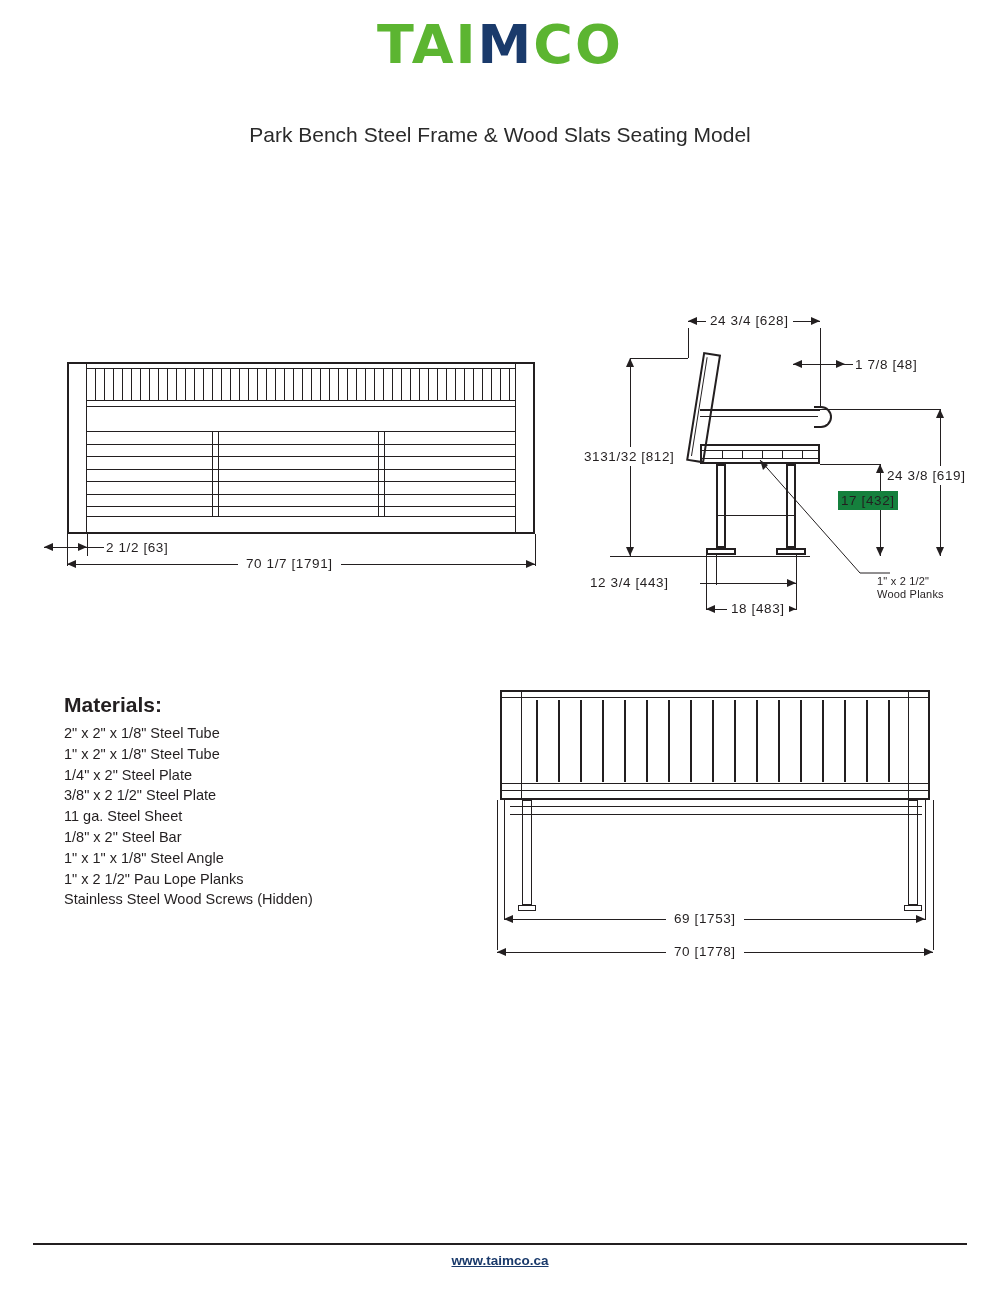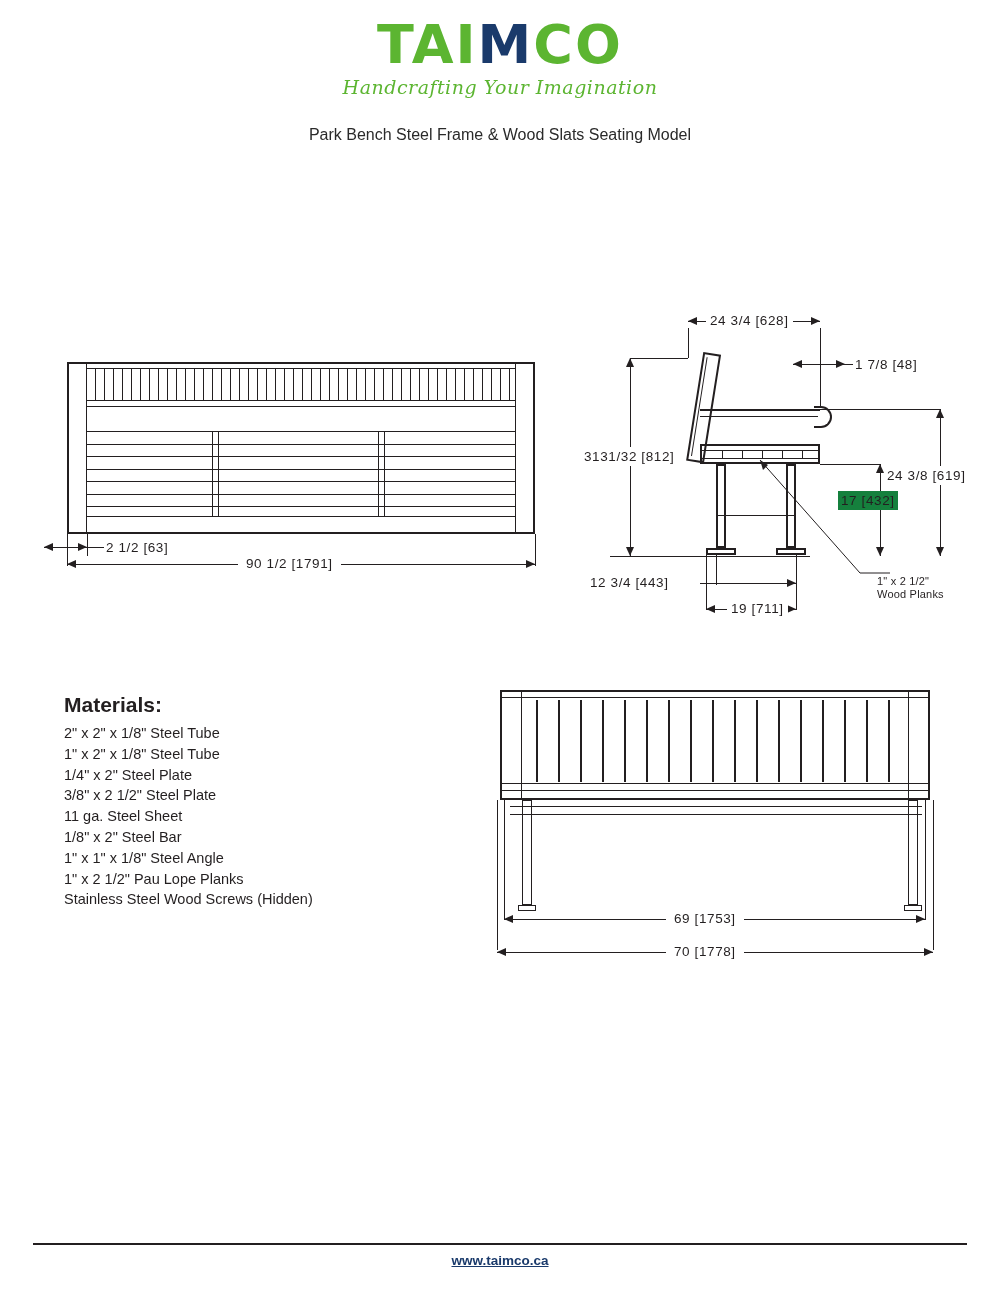--- a/index.html
+++ b/index.html
@@ -16,21 +16,21 @@
     font-size:54px;letter-spacing:2px;font-weight:700;line-height:1;
   }
   .logo-main .g{color:#5cb531;}
   .logo-main .d{color:#1a3a6b;}
   .logo-tag{
     font-family:"DejaVu Serif", serif;
     font-style:italic;font-size:19px;color:#5cb531;margin-top:4px;letter-spacing:.5px;
   }
   .title{
     position:absolute;left:0;top:123px;width:1000px;text-align:center;
-    font-size:16px;color:#2a2a2a;line-height:23px;
+    font-size:21px;color:#2a2a2a;line-height:23px;
   }
 
   
   .ln{position:absolute;background:#231f20;}
   .h1{height:1px;}
   .v1{width:1px;}
   .h2{height:2px;}
   .v2{width:2px;}
   .box{position:absolute;border:1px solid #231f20;box-sizing:border-box;}
   .box2{position:absolute;border:2px solid #231f20;box-sizing:border-box;}
@@ -59,21 +59,20 @@
     font-size:13.5px;font-weight:700;color:#1a3a6b;text-decoration:underline;
   }
 </style>
 </head>
 <body>
 
 <div class="page">
 
   <div class="logo-wrap">
     <div class="logo-main"><span class="g">TAI</span><span class="d">M</span><span class="g">CO</span></div>
-    <div class="logo-tag">Handcrafting Your Imagination</div>
   </div>
 
   <div class="title">
     <div>Park Bench Steel Frame &amp; Wood Slats Seating Model</div>
   </div>
 
   <div>
 
     <div class="box2" style="left:67px;top:362px;width:468px;height:172px;"></div>
 
@@ -156,21 +155,21 @@
     <div class="ln v1" style="left:535px;top:534px;height:32px;"></div>
 
     <div class="ln h1" style="left:44px;top:547px;width:60px;"></div>
     <div class="ar ar-l" style="left:44px;top:543px;"></div>
     <div class="ar ar-r" style="left:78px;top:543px;"></div>
     <div class="dim" style="left:106px;top:540px;">2 1/2 [63]</div>
 
     <div class="ln h1" style="left:67px;top:564px;width:468px;"></div>
     <div class="ar ar-l" style="left:67px;top:560px;"></div>
     <div class="ar ar-r" style="left:526px;top:560px;"></div>
-    <div class="dim" style="left:238px;top:556px;background:#fff;padding:0 8px;">90 1/2 [1791]</div>
+    <div class="dim" style="left:238px;top:556px;background:#fff;padding:0 8px;">70 1/7 [1791]</div>
   </div>
 
   <div>
 
     <div style="position:absolute;left:686px;top:352px;width:18px;height:110px;border:2px solid #231f20;box-sizing:border-box;transform:rotate(9deg);transform-origin:bottom center;background:#fff;"></div>
     <div style="position:absolute;left:691px;top:356px;width:1px;height:100px;background:#231f20;transform:rotate(9deg);transform-origin:bottom center;"></div>
 
     <div class="box2" style="left:700px;top:444px;width:120px;height:20px;"></div>
     <div class="ln h1" style="left:702px;top:450px;width:116px;"></div>
     <div class="ln h1" style="left:702px;top:458px;width:116px;"></div>
@@ -228,21 +227,21 @@
     <div class="ln v1" style="left:716px;top:555px;height:30px;"></div>
     <div class="ln v1" style="left:796px;top:555px;height:55px;"></div>
     <div class="ln h1" style="left:700px;top:583px;width:96px;"></div>
     <div class="ar ar-r" style="left:787px;top:579px;"></div>
     <div class="dim" style="left:590px;top:575px;">12 3/4 [443]</div>
 
     <div class="ln v1" style="left:706px;top:555px;height:55px;"></div>
     <div class="ln h1" style="left:706px;top:609px;width:90px;"></div>
     <div class="ar ar-l" style="left:706px;top:605px;"></div>
     <div class="ar ar-r" style="left:787px;top:605px;"></div>
-    <div class="dim" style="left:727px;top:601px;background:#fff;padding:0 4px;">19 [711]</div>
+    <div class="dim" style="left:727px;top:601px;background:#fff;padding:0 4px;">18 [483]</div>
 
     <svg style="position:absolute;left:750px;top:455px;width:140px;height:130px;overflow:visible;">
       <polyline points="10,5 110,118 140,118" fill="none" stroke="#231f20" stroke-width="1"></polyline>
       <polygon points="10,5 18,10 13,15" fill="#231f20"></polygon>
     </svg>
     <div class="dim dim-sm" style="left:877px;top:575px;">
       <div>1" x 2 1/2"</div>
       <div>Wood Planks</div>
     </div>
   </div>

